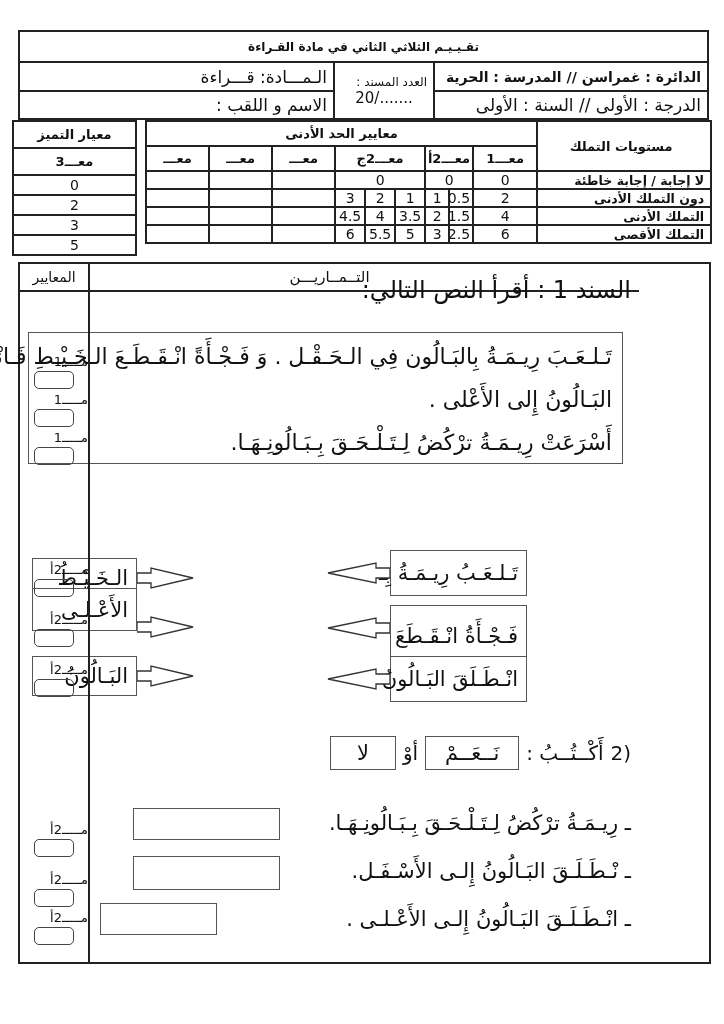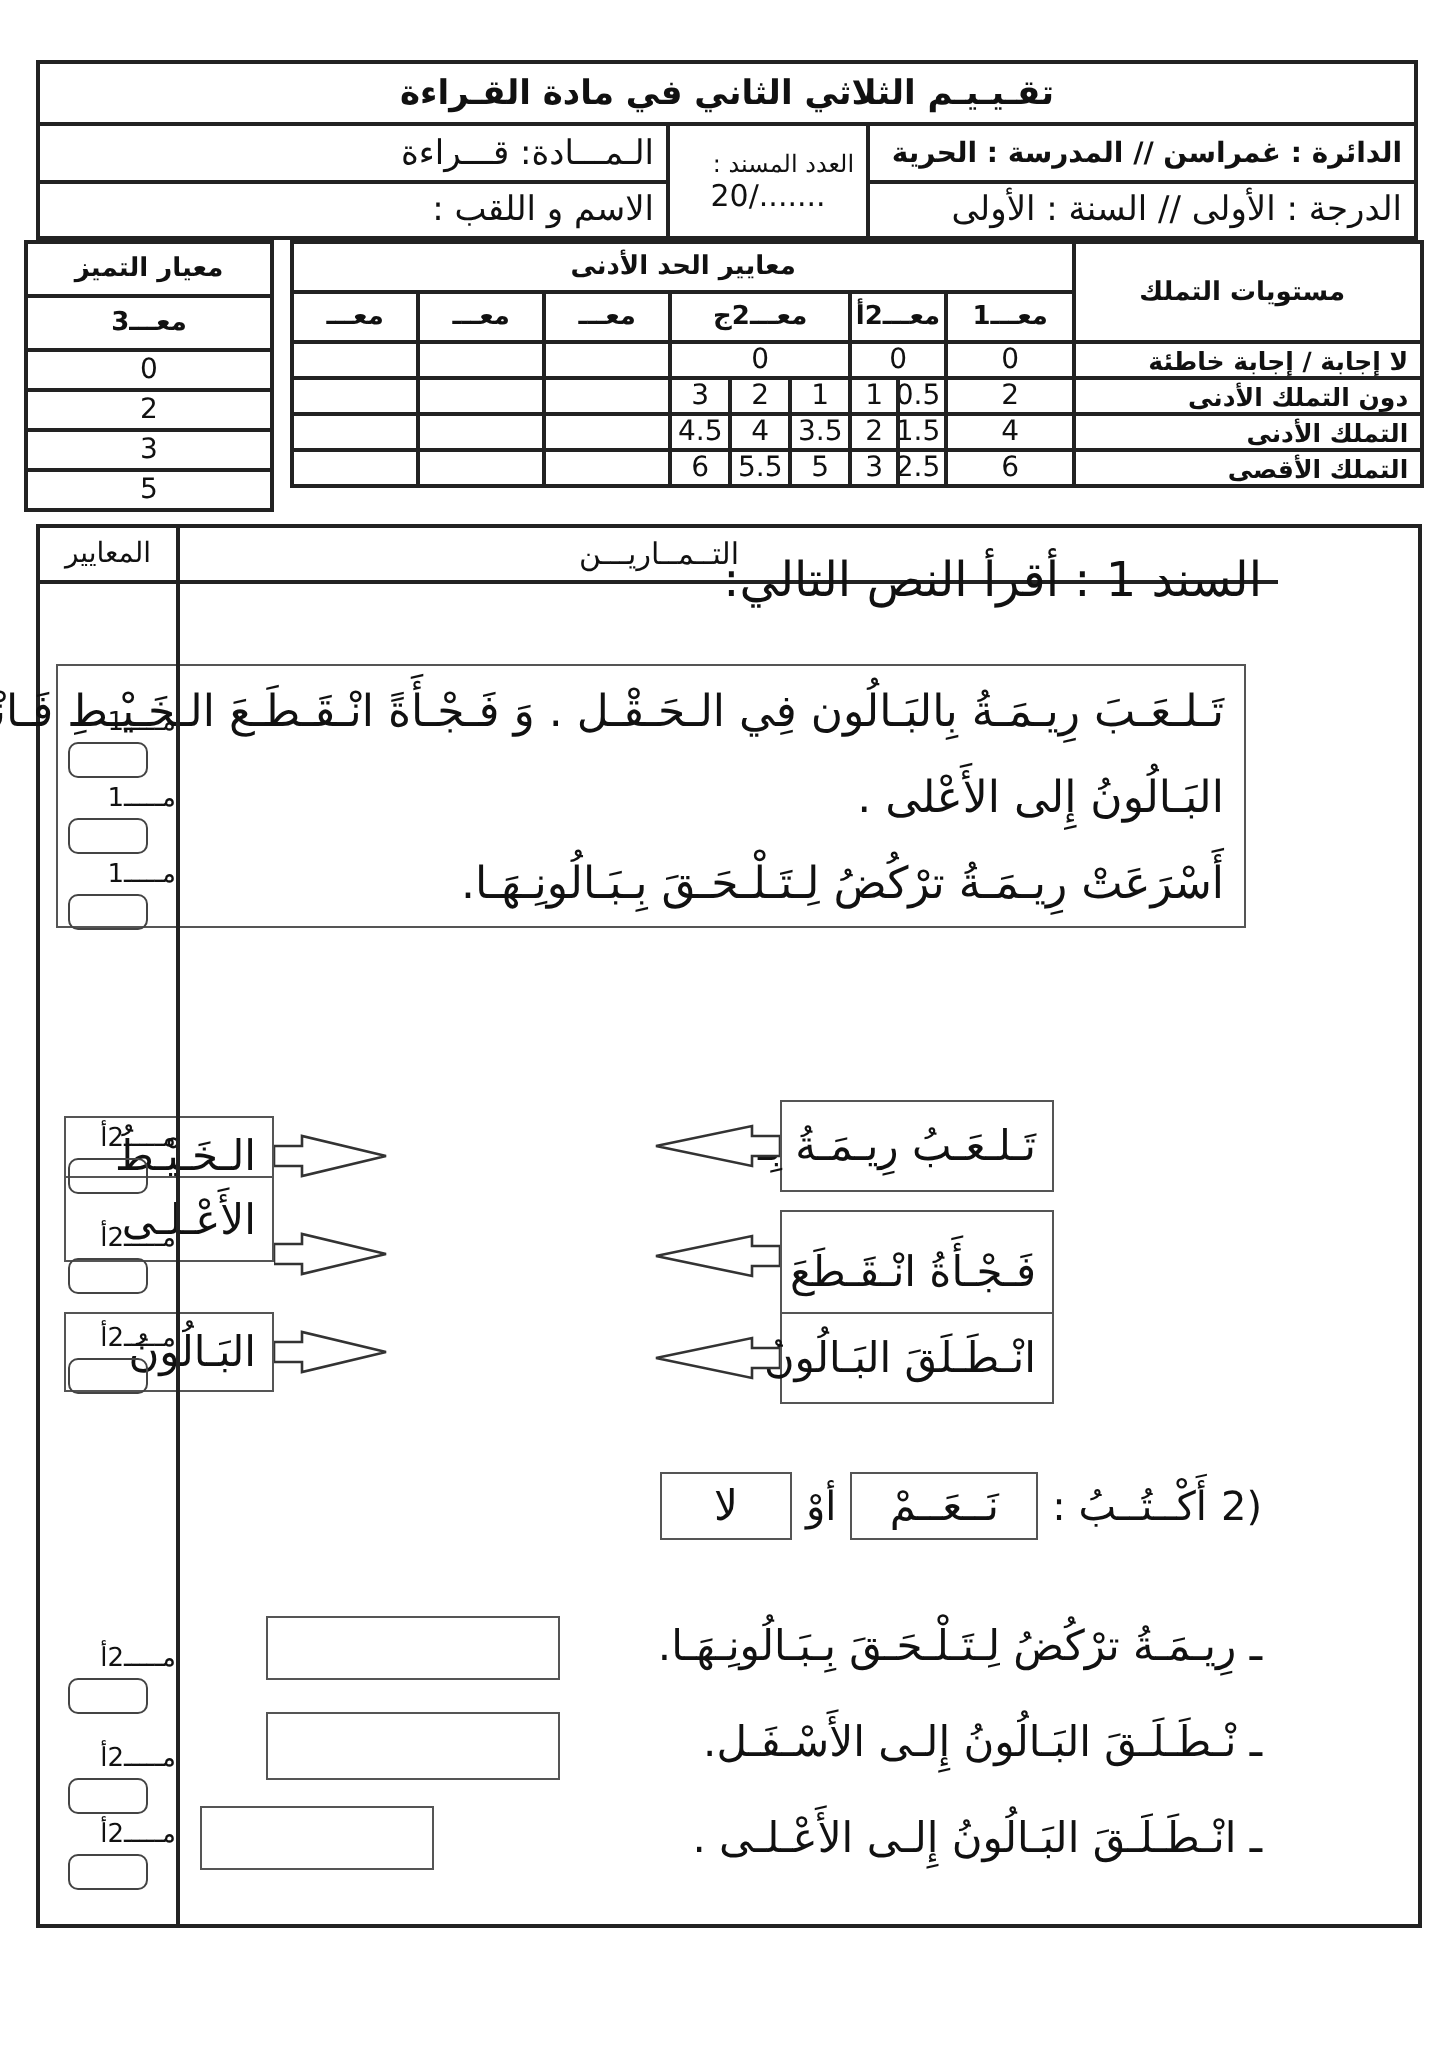--- a/index.html
+++ b/index.html
@@ -4,21 +4,21 @@
 <style>
   html,body{margin:0;padding:0;background:#fff;}
   .page{position:relative;width:724px;height:1024px;background:#fff;overflow:hidden;
         font-family:"DejaVu Sans",sans-serif;color:#111;direction:rtl;}
   table{border-collapse:collapse;table-layout:fixed;}
   td{overflow:hidden;}
 
   
   .hdr{position:absolute;left:18px;top:30px;width:689px;}
   .hdr td{border:2px solid #222;padding:0 6px;vertical-align:middle;}
-  .hdr .title{text-align:center;font-weight:bold;font-size:17px;height:29px;}
+  .hdr .title{text-align:center;font-weight:bold;font-size:12px;height:29px;}
   .hdr .small{font-size:14px;font-weight:bold;height:27px;}
   .hdr .mid{font-size:17px;height:26px;}
   .numcell{padding:1px 4px;}
   .numcell .lbl{font-size:12px;text-align:right;}
   .numcell .val{font-size:15px;text-align:center;direction:ltr;}
 
   
   .rub{position:absolute;top:120px;}
   .rub td{border:2px solid #222;text-align:center;vertical-align:middle;font-size:14px;padding:0 2px;}
   .rub .hcell{font-size:13px;font-weight:bold;}

